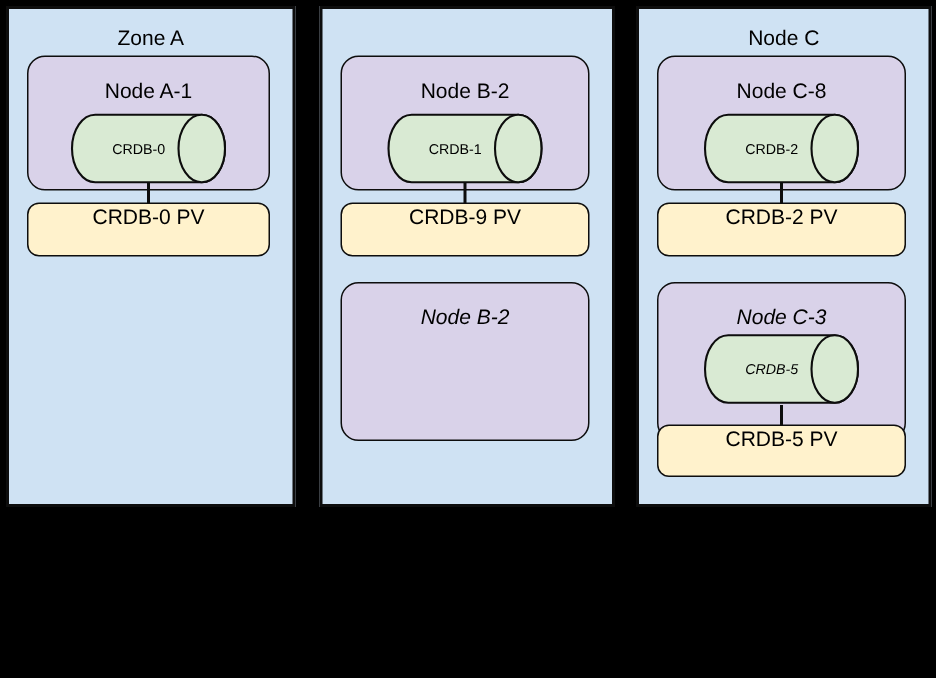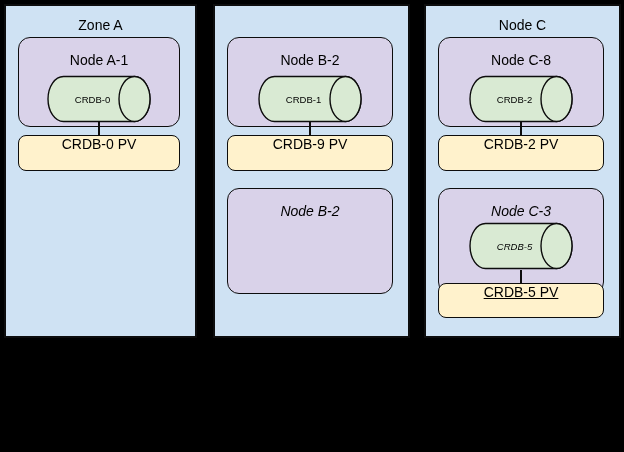--- a/index.html
+++ b/index.html
@@ -50,21 +50,21 @@
   .connector-2 { top:264px; height:15px; }
   .pv {
     position:absolute; left:12px; right:15px; box-sizing:border-box;
     background:var(--pv-bg,#fff2cc);
     border:1.5px solid var(--border,#0d0d0d);
     border-radius:8px;
     display:flex; align-items:flex-start; justify-content:center;
     font-size:14px;
   }
   .pv-1 { top:129px; height:36px; }
-  .pv-2 { top:277px; height:35px;text-decoration:underline; }
+  .pv-2 { top:277px; height:35px; }
 </style>
 </head>
 <body>
 
 <div class="canvas">
 
   <section class="zone zone-a">
     <div class="zone-label">Zone A</div>
     <div class="node node-1">
       <div class="node-label">Node A-1</div>

